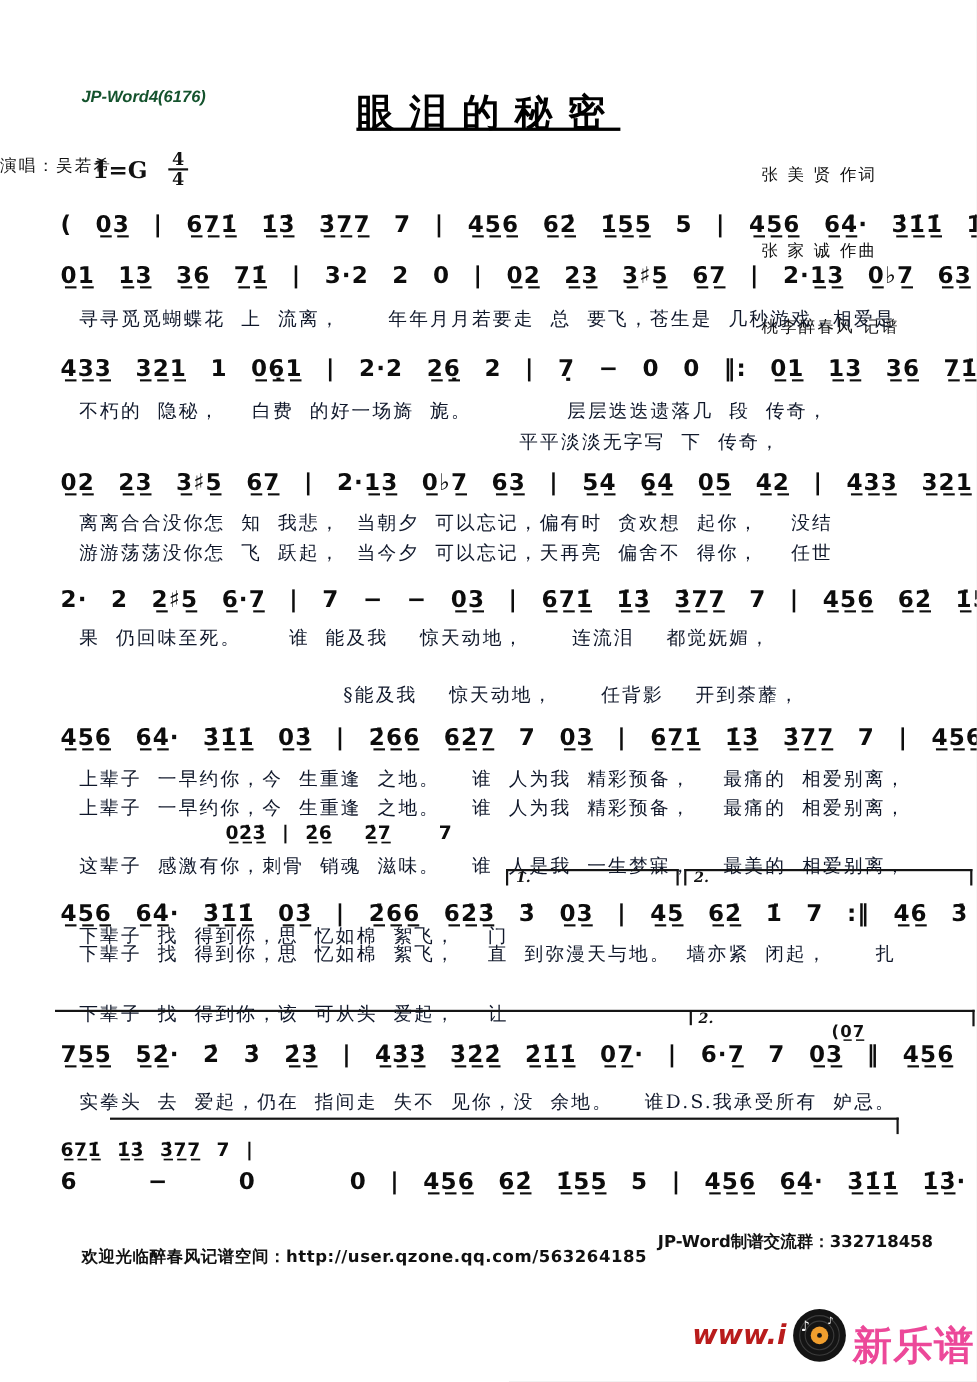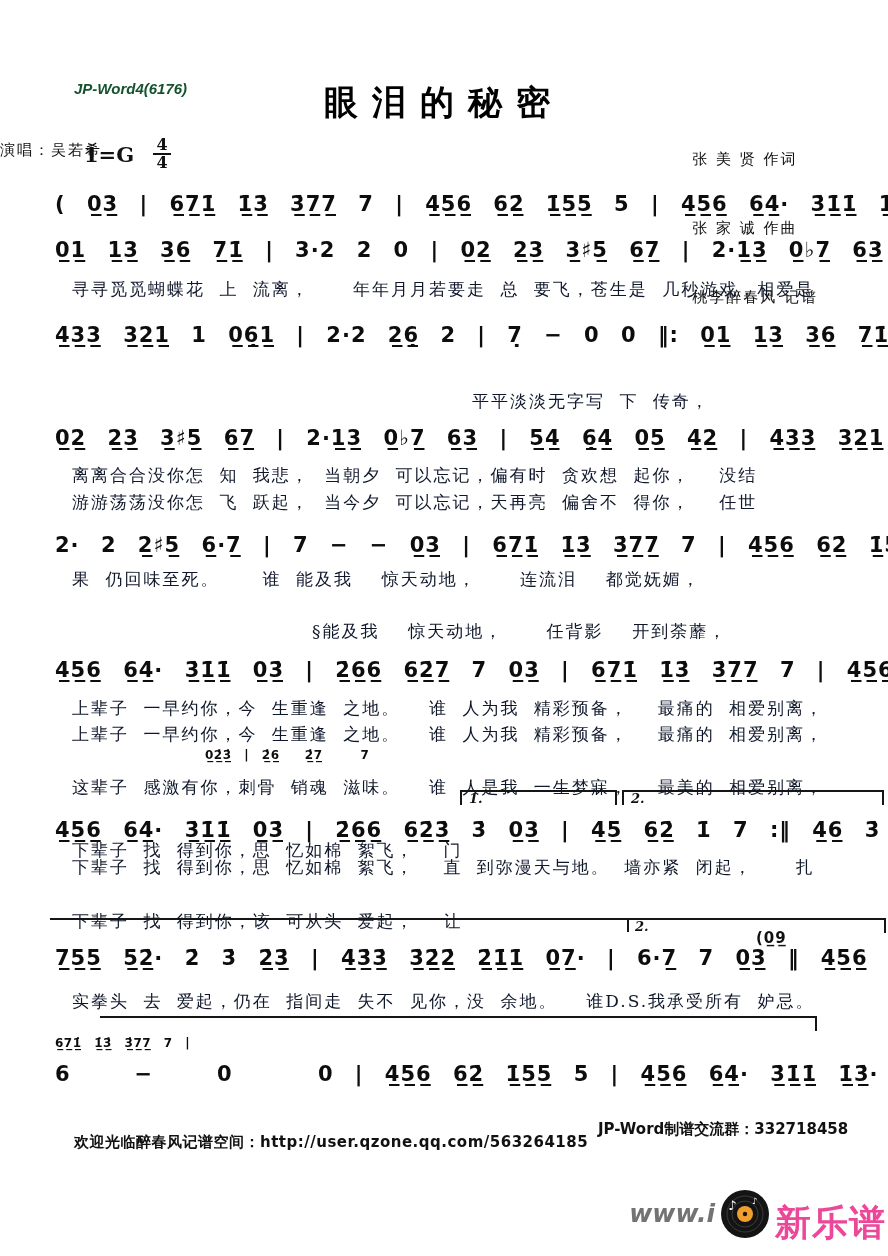--- a/index.html
+++ b/index.html
@@ -1,47 +1,47 @@
 <!DOCTYPE html>
 <html><head>
 <meta charset="utf-8">
 <style>
   html,body{margin:0;padding:0;background:#e8e8e8;}
   #page{position:relative;width:888px;height:1256px;background:#ffffff;margin:0 auto;
         font-family:"DejaVu Sans",sans-serif;color:#111;overflow:hidden;}
   
   .apptag{position:absolute;left:74px;top:80px;font:700 italic 15px "Liberation Sans",sans-serif;color:#14532d;}
   .title{position:absolute;left:0;right:0;top:80px;text-align:center;
-         font:900 34px "DejaVu Sans",sans-serif;letter-spacing:14px;color:#000;}
+         font:900 34px "DejaVu Sans",sans-serif;letter-spacing:14px;color:#000;text-decoration:underline;}
   .singer{position:absolute;left:0;right:40px;top:141px;text-align:left;
           font:400 15px "DejaVu Serif",serif;letter-spacing:2px;}
   .credits{position:absolute;right:70px;top:102px;text-align:left;
            font:400 15px "DejaVu Serif",serif;line-height:23px;letter-spacing:2px;white-space:pre;}
   .keysig{position:absolute;left:84px;top:138px;font:700 21px "DejaVu Serif",serif;}
   .timesig{display:inline-block;vertical-align:-6px;text-align:center;margin-left:12px;
            font:700 16px "DejaVu Serif",serif;line-height:14px;}
   .timesig .num{display:block;border-bottom:2px solid #111;padding:0 3px 1px;}
   .timesig .den{display:block;padding-top:1px;}
   
   .notes{position:absolute;left:55px;font:700 21px "DejaVu Sans",sans-serif;
          letter-spacing:1px;word-spacing:13px;white-space:pre;color:#0d0d0d;}
-  .notes-sm{font-size:12px;word-spacing:8px;letter-spacing:0.5px;}
+  .notes-sm{font-size:17px;word-spacing:8px;letter-spacing:0.5px;}
   .lyric{position:absolute;left:72px;font:400 17px "DejaVu Serif",serif;
          letter-spacing:2px;word-spacing:7px;white-space:pre;color:#0f172a;}
   .volta{position:absolute;height:13px;border-top:2px solid #151515;
          border-left:2px solid #151515;border-right:2px solid #151515;}
   .vlabel{position:absolute;left:7px;top:-1px;font:700 italic 13px "DejaVu Serif",serif;}
   .hline{position:absolute;height:13px;border-top:2px solid #151515;border-right:2px solid #151515;}
   .hline .midtick{position:absolute;top:0;height:12px;border-left:2px solid #151515;}
   .pickup{position:absolute;font:700 15px "DejaVu Sans",sans-serif;white-space:pre;letter-spacing:1px;}
   
   .foot{position:absolute;left:74px;font:700 15px "DejaVu Sans",sans-serif;letter-spacing:0.5px;white-space:pre;}
   .qq{position:absolute;left:598px;top:1120px;font:700 15px "DejaVu Sans",sans-serif;white-space:pre;}
   .wm{position:absolute;right:2px;bottom:8px;display:flex;align-items:center;}
-  .wm-www{font:700 italic 25px "DejaVu Sans",sans-serif;color:#737373;margin-right:4px;}
+  .wm-www{font:700 italic 25px "DejaVu Sans",sans-serif;color:#b91c1c;margin-right:4px;}
   .wm-brand{font:900 36px "DejaVu Sans",sans-serif;color:#ec4899;letter-spacing:1px;margin-left:4px;margin-top:20px;}
 </style>
 </head>
 <body>
 
 <div id="page">
 
   <div class="apptag">JP-Word4(6176)</div>
   <div class="title">眼泪的秘密</div>
   <div class="singer">演唱：吴若希</div>
@@ -57,20 +57,21 @@
       <span class="den">4</span>
     </span>
   </div>
 
   <div class="notes" style="top:192px">( 0̲3̲ | 6̲7̲1̲̇ 1̲̇3̲̇ 3̲̇7̲7̲ 7 | 4̲5̲6̲ 6̲2̲̇ 1̲̇5̲5̲ 5 | 4̲5̲6̲ 6̲4̲̇· 3̲̇1̲̇1̲̇ 1̲̇2̲̇3̲̇ | 2̲̇6̲ 2̲̇7̲ 7 − ) |</div>
 
   <div class="notes" style="top:238px">0̲1̲ 1̲3̲ 3̲6̲ 7̲1̲̇ | 3·2 2 0 | 0̲2̲ 2̲3̲ 3̲♯5̲ 6̲7̲ | 2·1̲3̲ 0̲♭7̲ 6̲3̲ | 5̲4̲ 6̣̲4̲ 0̲5̲ 4̲2̲ |</div>
   <div class="lyric" style="top:278px">寻寻觅觅蝴蝶花 上 流离，   年年月月若要走 总 要飞，苍生是 几秒游戏，相爱是</div>
 
   <div class="notes" style="top:323px">4̲3̲3̲ 3̲2̲1̲ 1 0̲6̣̲1̲ | 2·2 2̲6̣̲ 2 | 7̣ − 0 0 ‖: 0̲1̲ 1̲3̲ 3̲6̲ 7̲1̲̇ | 3·3̲2̲ 2 0 |</div>
+  <div class="lyric" style="top:362px">不朽的 隐秘，  白费 的好一场旖 旎。      层层迭迭遗落几 段 传奇，</div>
   <div class="lyric" style="top:390px;margin-left:400px">平平淡淡无字写 下 传奇，</div>
 
   <div class="notes" style="top:426px">0̲2̲ 2̲3̲ 3̲♯5̲ 6̲7̲ | 2·1̲3̲ 0̲♭7̲ 6̲3̲ | 5̲4̲ 6̣̲4̲ 0̲5̲ 4̲2̲ | 4̲3̲3̲ 3̲2̲1̲ 1 0̲6̣̲1̲ |</div>
   <div class="lyric" style="top:464px">离离合合没你怎 知 我悲， 当朝夕 可以忘记，偏有时 贪欢想 起你，  没结</div>
   <div class="lyric" style="top:491px">游游荡荡没你怎 飞 跃起， 当今夕 可以忘记，天再亮 偏舍不 得你，  任世</div>
 
   <div class="notes" style="top:533px">2· 2 2̲♯5̲ 6̲·7̲ | 7 − − 0̲3̲ | 6̲7̲1̲̇ 1̲̇3̲̇ 3̲̇7̲7̲ 7 | 4̲5̲6̲ 6̲2̲̇ 1̲̇5̲5̲ 5 |</div>
   <div class="lyric" style="top:568px">果 仍回味至死。   谁 能及我  惊天动地，   连流泪  都觉妩媚，</div>
   <div class="lyric" style="top:620px;margin-left:240px">§能及我  惊天动地，   任背影  开到荼蘼，</div>
 
@@ -88,21 +89,21 @@
   </div>
   <div class="notes" style="top:818px">4̲5̲6̲ 6̲4̲̇· 3̲̇1̲̇1̲̇ 0̲3̲̇ | 2̲̇6̲6̲ 6̲2̲̇3̲̇ 3̇ 0̲3̲ | 4̲5̲ 6̲2̲̇ 1̇ 7 :‖ 4̲6̲ 3̇ 3̲̇1̲̇2̲̇ 2̇ 0̲1̲̇ |</div>
   <div class="lyric" style="top:856px">下辈子 找 得到你，思 忆如棉 絮飞，  直 到弥漫天与地。 墙亦紧 闭起，   扎</div>
   <div class="lyric" style="top:839px">下辈子 找 得到你，思 忆如棉 絮飞，  门</div>
   <div class="lyric" style="top:910px">下辈子 找 得到你，该 可从头 爱起，  让</div>
 
   <div class="hline" style="left:50px;top:918px;width:834px">
     <span class="midtick" style="left:577px"></span>
     <span class="vlabel" style="left:585px">2.</span>
   </div>
-  <div class="pickup" style="left:756px;top:929px">(0̲9̲</div>
+  <div class="pickup" style="left:756px;top:929px">(0̲7̲</div>
   <div class="notes" style="top:946px">7̲5̲5̲ 5̲2̲̇· 2̇ 3̇ 2̲̇3̲̇ | 4̲̇3̲̇3̲̇ 3̲̇2̲̇2̲̇ 2̲̇1̲̇1̲̇ 0̲7̲· | 6·7̲ 7 0̲3̲ ‖ 4̲5̲6̲ 6̲2̲̇· 1̇ 7</div>
   <div class="lyric" style="top:990px">实拳头 去 爱起，仍在 指间走 失不 见你，没 余地。  谁D.S.我承受所有 妒忌。</div>
 
   <div class="hline" style="left:100px;top:1016px;width:715px"></div>
   <div class="notes notes-sm" style="top:1036px;left:55px">6̲7̲1̲̇ 1̲̇3̲̇ 3̲̇7̲7̲ 7 |</div>
   <div class="notes" style="top:1062px">6   −   0    0 | 4̲5̲6̲ 6̲2̲̇ 1̲̇5̲5̲ 5 | 4̲5̲6̲ 6̲4̲̇· 3̲̇1̲̇1̲̇ 1̲̇3̲̇· | 2̇ − − − | 0 0 0 ) ‖</div>
 
   <div class="foot" style="top:1133px">欢迎光临醉春风记谱空间：http://user.qzone.qq.com/563264185</div>
   <div class="qq">JP-Word制谱交流群：332718458</div>
 

